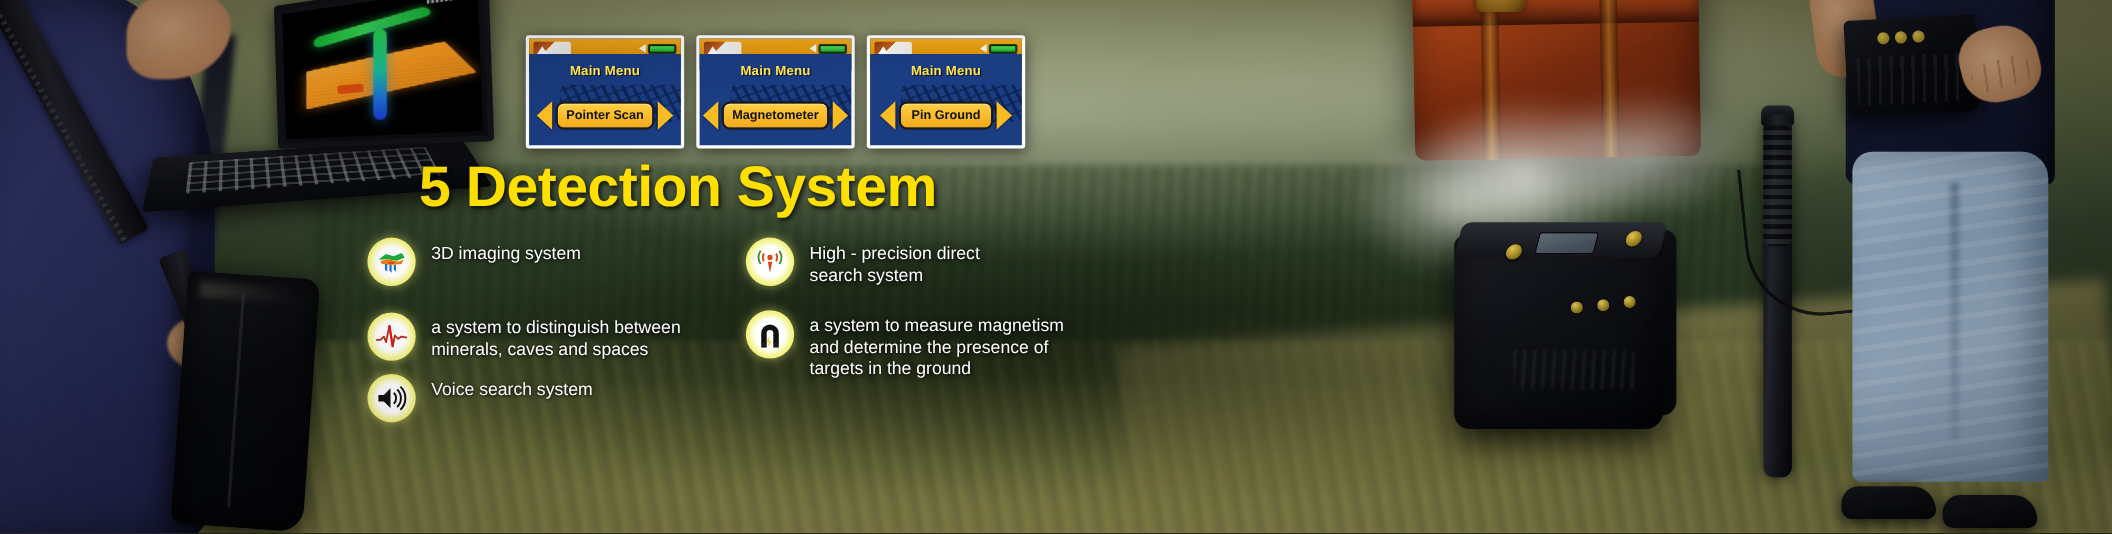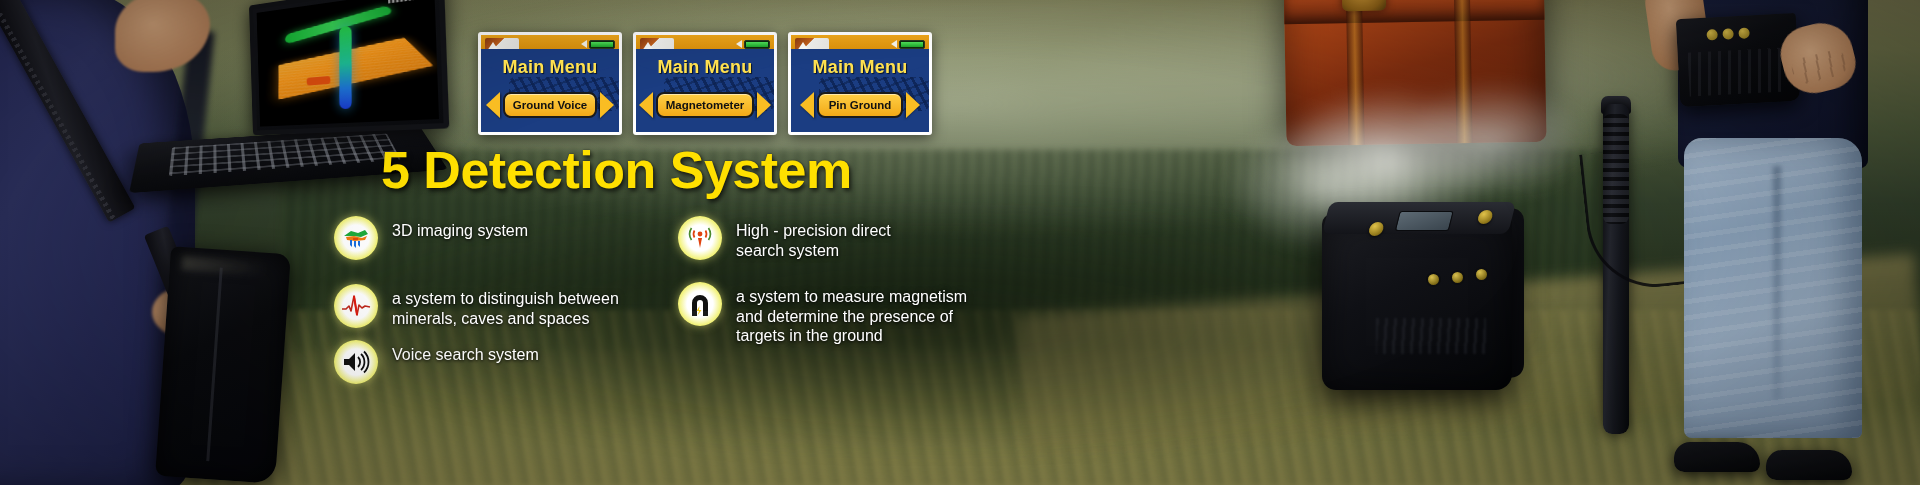--- a/index.html
+++ b/index.html
@@ -246,21 +246,21 @@
   .p-cell i{ display:block; width:100%; height:100%; background:linear-gradient(180deg,#4fe15a,#1da52a); }
   .p-wave{
     position:absolute; left:-10px; top:14px; right:-10px; height:26px;
     background:#1b3d82;
     border-radius:0 0 60% 60% / 0 0 100% 100%;
   }
   .p-title{
     position:absolute; left:0; right:0; top:22px;
     text-align:center;
     color:#ffe14f;
-    font-size:18px; font-weight:bold;
+    font-size:12px; font-weight:bold;
     letter-spacing:.2px;
     text-shadow:1px 1px 1px rgba(0,0,0,.7);
     z-index:3;
   }
   .p-ghost{
     position:absolute; left:28px; top:42px; width:110px; height:34px;
     background:
       repeating-linear-gradient(62deg, rgba(10,28,70,.75) 0 3px, transparent 3px 8px),
       repeating-linear-gradient(-20deg, rgba(12,30,74,.6) 0 2px, transparent 2px 9px);
     opacity:.85;
@@ -580,21 +580,21 @@
           <span class="p-cell">
               <i></i>
             </span>
         </span>
       </div>
       <div class="p-wave"></div>
       <div class="p-ghost"></div>
       <div class="p-title">Main Menu</div>
       <div class="p-row">
         <span class="p-arrow-l"></span>
-        <span class="p-btn">Ground Voice</span>
+        <span class="p-btn">Pointer Scan</span>
         <span class="p-arrow-r"></span>
       </div>
     </div>
 
     <div class="panel">
       <div class="p-top">
         <span class="p-logo"></span>
         <span class="p-batt">
           <span class="p-spk"></span>
           <span class="p-cell">

